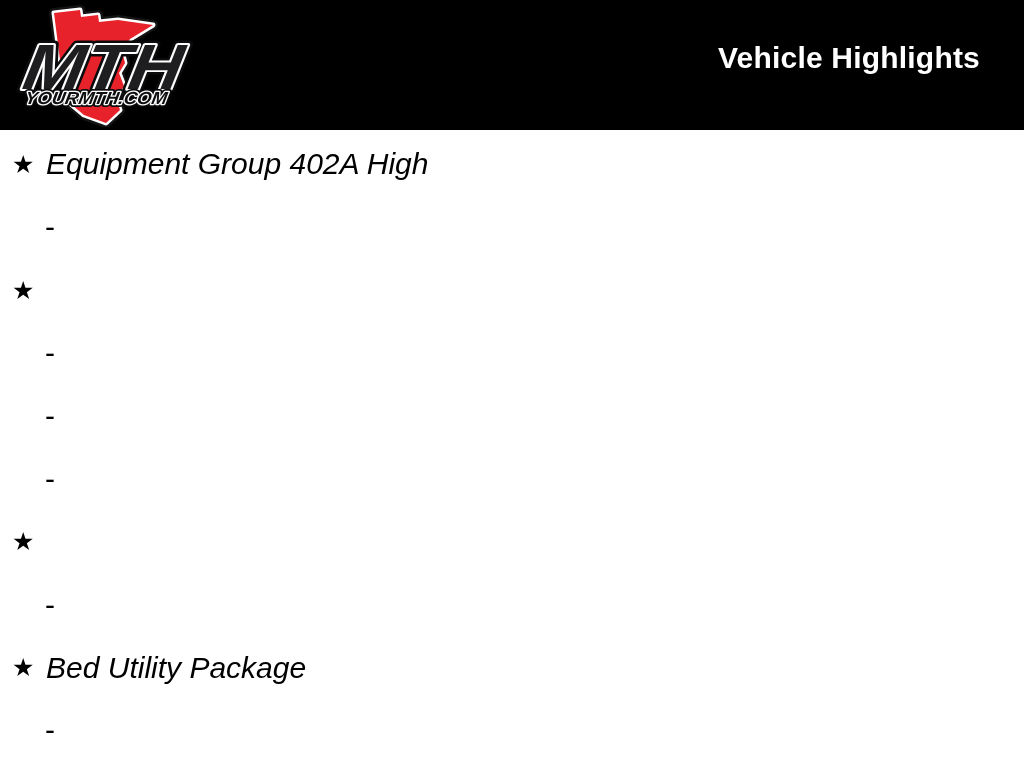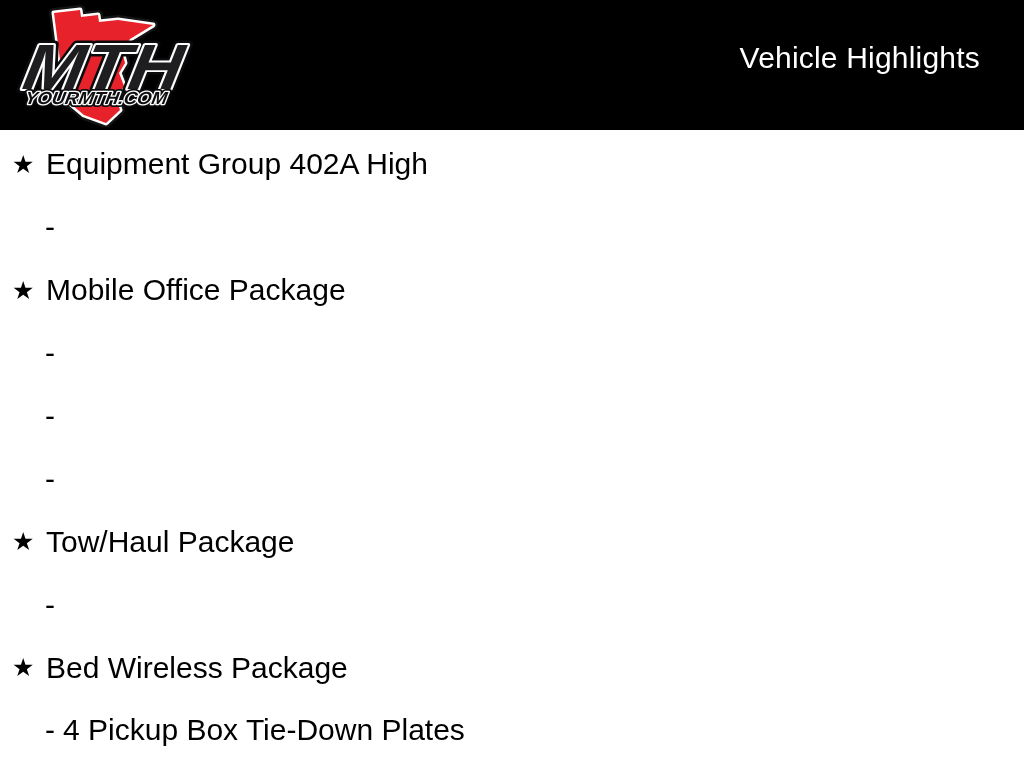--- a/index.html
+++ b/index.html
@@ -41,20 +41,21 @@
   }
   .page-title {
     position: absolute;
     top: 40px;
     right: 44px;
     font-size: 30px;
     line-height: 36px;
     color: #ffffff;
     letter-spacing: 0.2px;
     white-space: nowrap;
+    font-weight: bold;
   }
   
   .list {
     position: absolute;
     top: 130px;
     left: 0;
     width: 1024px;
     padding-top: 3px;
   }
   .row {
@@ -73,21 +74,21 @@
     font-size: 25px;
     line-height: 1;
     color: #000000;
     flex: 0 0 34px;
   }
   .bullet-dash {
     display: inline-block;
     margin-right: 8px;
     color: #000000;
   }
-  .item-label { display: inline-block; }
+  .item-label { display: inline-block; font-style: italic; }
 </style>
 </head>
 <body>
 
 <div class="stage">
 
   <div class="header">
 
     <svg class="logo-svg" viewBox="0 0 190 124" aria-hidden="true">
 
@@ -113,48 +114,45 @@
       <span class="bullet-star">★</span>
       <span class="item-label">Equipment Group 402A High</span>
     </div>
 
     <div class="row l2">
       <span class="bullet-dash">-</span>
     </div>
 
     <div class="row l1">
       <span class="bullet-star">★</span>
-      <span class="item-label">Mobile Office Package</span>
     </div>
 
     <div class="row l2">
       <span class="bullet-dash">-</span>
     </div>
 
     <div class="row l2">
       <span class="bullet-dash">-</span>
     </div>
 
     <div class="row l2">
       <span class="bullet-dash">-</span>
     </div>
 
     <div class="row l1">
       <span class="bullet-star">★</span>
-      <span class="item-label">Tow/Haul Package</span>
     </div>
 
     <div class="row l2">
       <span class="bullet-dash">-</span>
     </div>
 
     <div class="row l1">
       <span class="bullet-star">★</span>
-      <span class="item-label">Bed Wireless Package</span>
+      <span class="item-label">Bed Utility Package</span>
     </div>
 
     <div class="row l2">
       <span class="bullet-dash">-</span>
-      <span class="item-label">4 Pickup Box Tie-Down Plates</span>
     </div>
 
   </div>
 </div>
 
 </body></html>

